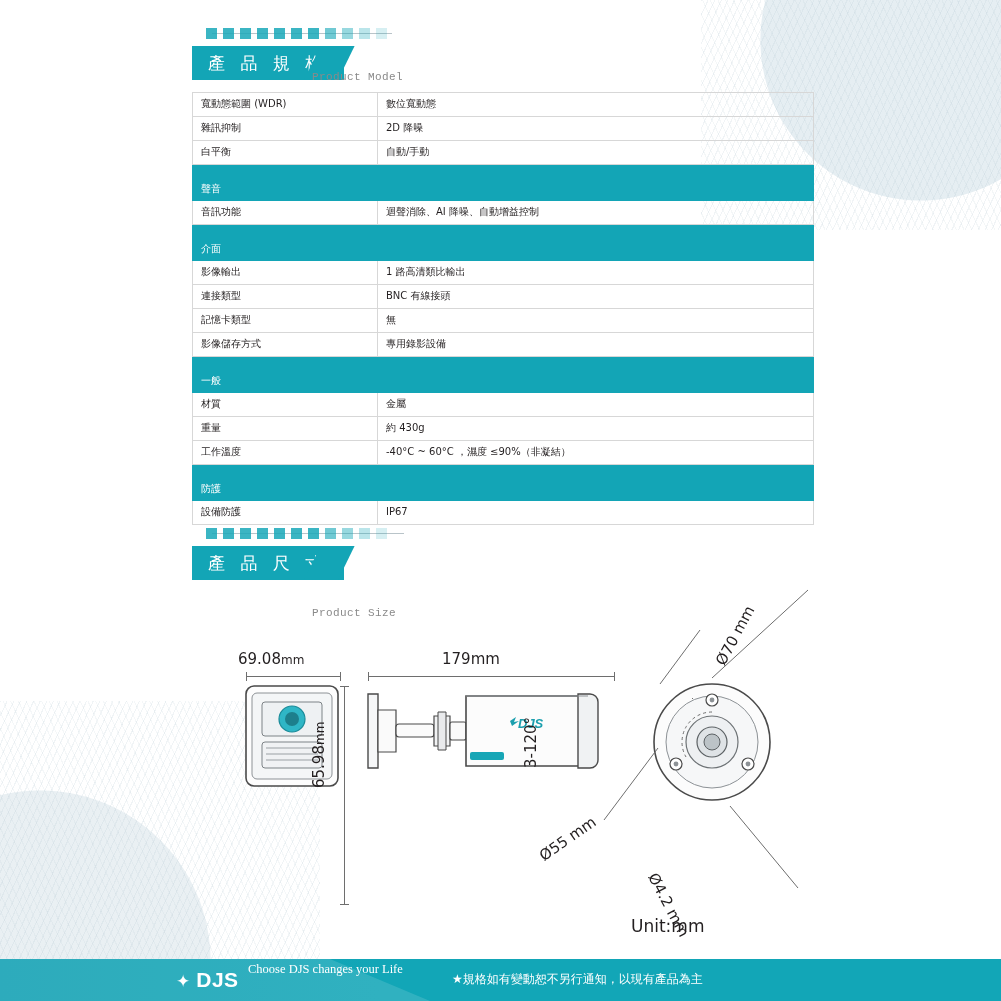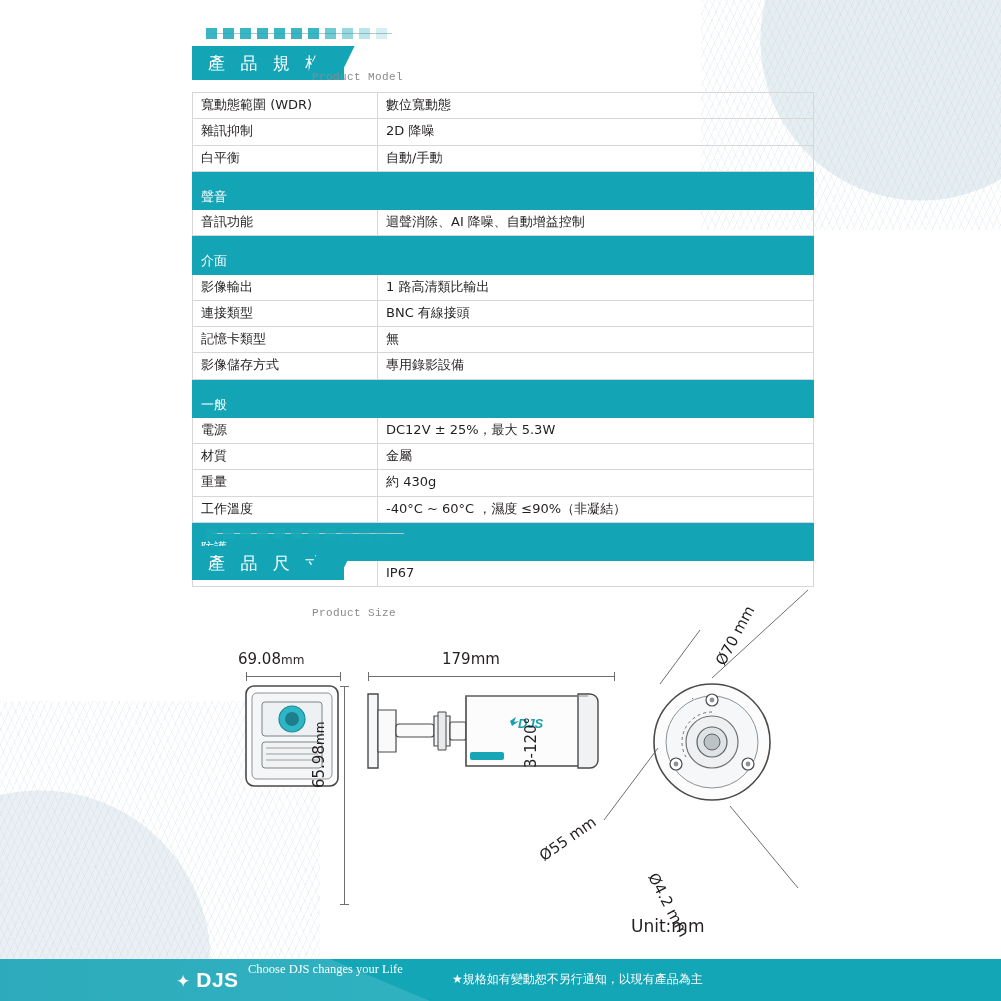--- a/index.html
+++ b/index.html
@@ -102,21 +102,21 @@
     background: #b9c4c9;
   }
 
   
   .spec-table {
     position: absolute;
     left: 192px;
     top: 92px;
     width: 622px;
     border-collapse: collapse;
-    font-size: 13px;
+    font-size: 10px;
     font-family: "DejaVu Sans", sans-serif;
   }
   .spec-table td {
     border: 1px solid #d7d7d7;
     padding: 4px 8px 5px 8px;
     height: 14px;
     color: #231f20;
     vertical-align: middle;
     line-height: 1.25;
   }
@@ -290,24 +290,20 @@
         <tr>
           <td class="key">記憶卡類型</td>
           <td class="val">無</td>
         </tr>
         <tr>
           <td class="key">影像儲存方式</td>
           <td class="val">專用錄影設備</td>
         </tr>
         <tr class="group">
           <td colspan="2">一般</td>
-        </tr>
-        <tr>
-          <td class="key">電源</td>
-          <td class="val">DC12V ± 25%，最大 5.3W</td>
         </tr>
         <tr>
           <td class="key">材質</td>
           <td class="val">金屬</td>
         </tr>
         <tr>
           <td class="key">重量</td>
           <td class="val">約 430g</td>
         </tr>
         <tr>

